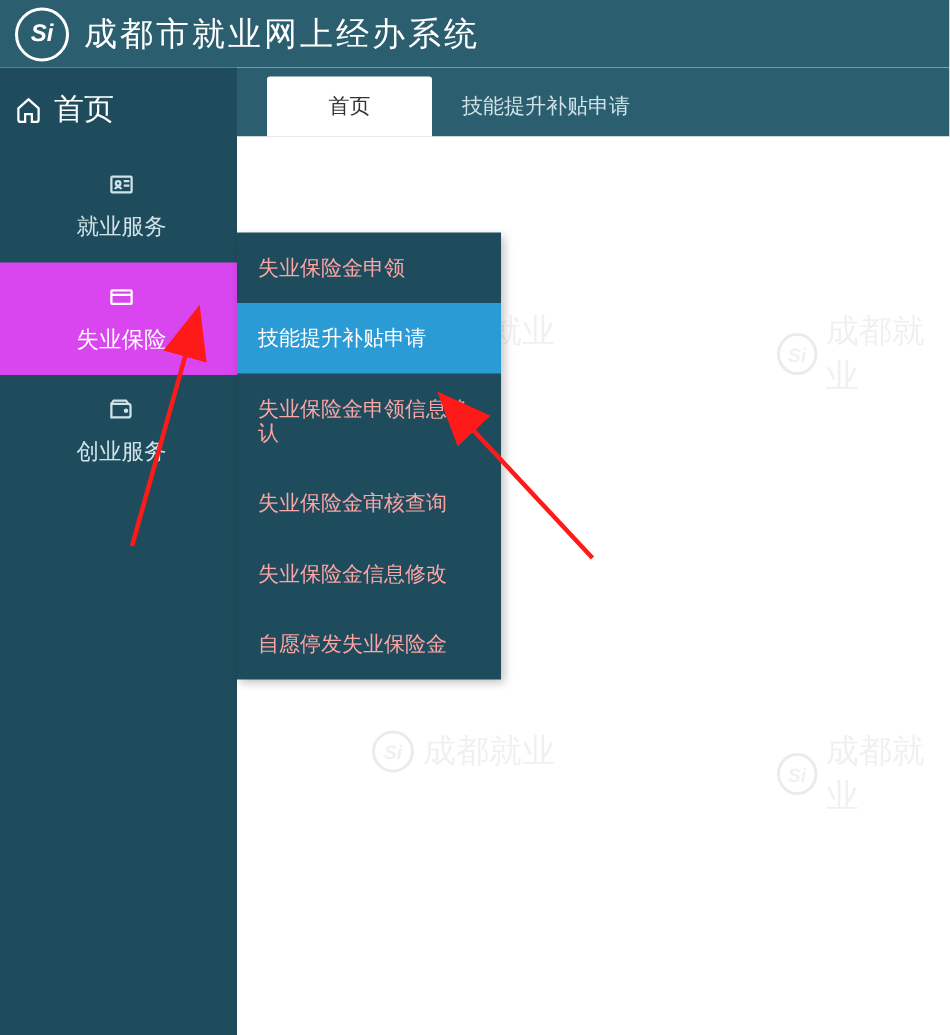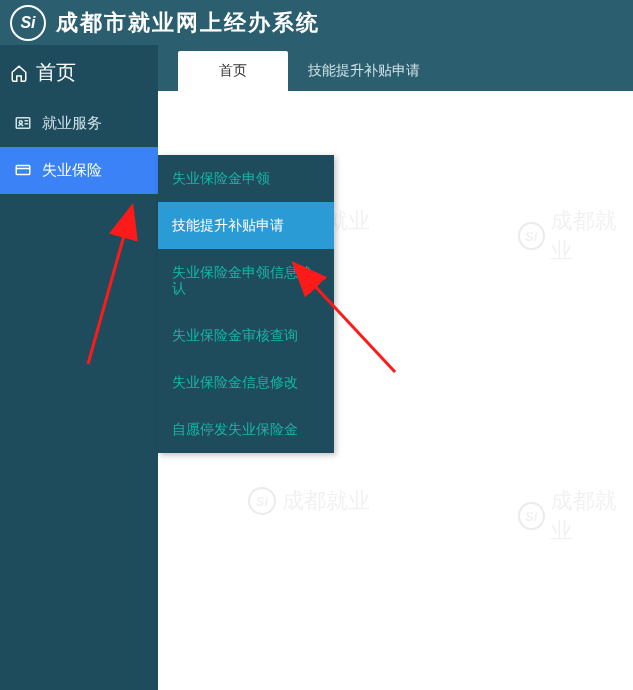--- a/index.html
+++ b/index.html
@@ -28,21 +28,21 @@
       align-items: center;
       justify-content: center;
       font-style: italic;
       font-weight: bold;
       font-size: 16px;
       margin-right: 10px;
       background: #2b5e6f;
     }
     .header-title {
       font-size: 22px;
-      font-weight: 700;
+      font-weight: 400;
       letter-spacing: 2px;
     }
     .layout {
       display: flex;
       height: calc(100% - 45px);
     }
     .sidebar {
       width: 158px;
       background: #1f4c5c;
       color: #d7e6ea;
@@ -51,28 +51,30 @@
     .side-home {
       display: flex;
       align-items: center;
       gap: 8px;
       padding: 14px 14px 14px 10px;
       font-size: 20px;
       color: #fff;
     }
     .side-item {
       display: flex;
+      align-items: center;
       gap: 10px;
       padding: 14px 10px 14px 14px;
       font-size: 15px;
       cursor: pointer;
       color: #cfe3e8;
+      flex-direction: column;
     }
     .side-item.active {
-      background: #3b82f6;
+      background: #d946ef;
       color: #fff;
     }
     .side-ico { width: 18px; height: 18px; flex-shrink: 0; display:flex; align-items:center; justify-content:center; }
     .side-ico svg { width: 18px; height: 18px; }
     .tabbar {
       background: #2b5e6f;
       height: 46px;
       display: flex;
       align-items: flex-end;
       padding-left: 0;
@@ -111,21 +113,21 @@
       position: absolute;
       top: 155px;
       left: 158px;
       width: 176px;
       background: #1f4c5c;
       box-shadow: 2px 2px 6px rgba(0,0,0,.25);
     }
     .submenu-item {
       padding: 15px 14px;
       font-size: 14px;
-      color: #14b8a6;
+      color: #fca5a5;
       cursor: pointer;
       line-height: 1.2;
     }
     .submenu-item.highlight {
       background: #2b9bd6;
       color: #fff;
     }
     .watermark {
       position: absolute;
       color: rgba(0,0,0,.06);
@@ -176,20 +178,30 @@
     <div class="side-item active">
       <span class="side-ico">
         <svg viewBox="0 0 24 24" fill="none" stroke="#fff" stroke-width="2">
             <rect x="3" y="6" width="18" height="12" rx="1"></rect>
             <path d="M3 10h18"></path>
           </svg>
       </span>
       <span>失业保险</span>
     </div>
 
+    <div class="side-item">
+      <span class="side-ico">
+        <svg viewBox="0 0 24 24" fill="none" stroke="#cfe3e8" stroke-width="2">
+            <path d="M3 7h15a2 2 0 0 1 2 2v8a2 2 0 0 1-2 2H3z"></path>
+            <path d="M3 7l2-3h11l2 3"></path>
+            <circle cx="16" cy="13" r="1"></circle>
+          </svg>
+      </span>
+      <span>创业服务</span>
+    </div>
 
   </div>
 
   <div class="main">
     <div class="tabbar">
       <div class="tab-spacer"></div>
       <div class="tab active">
         <span>首页</span>
       </div>
       <div class="tab">

